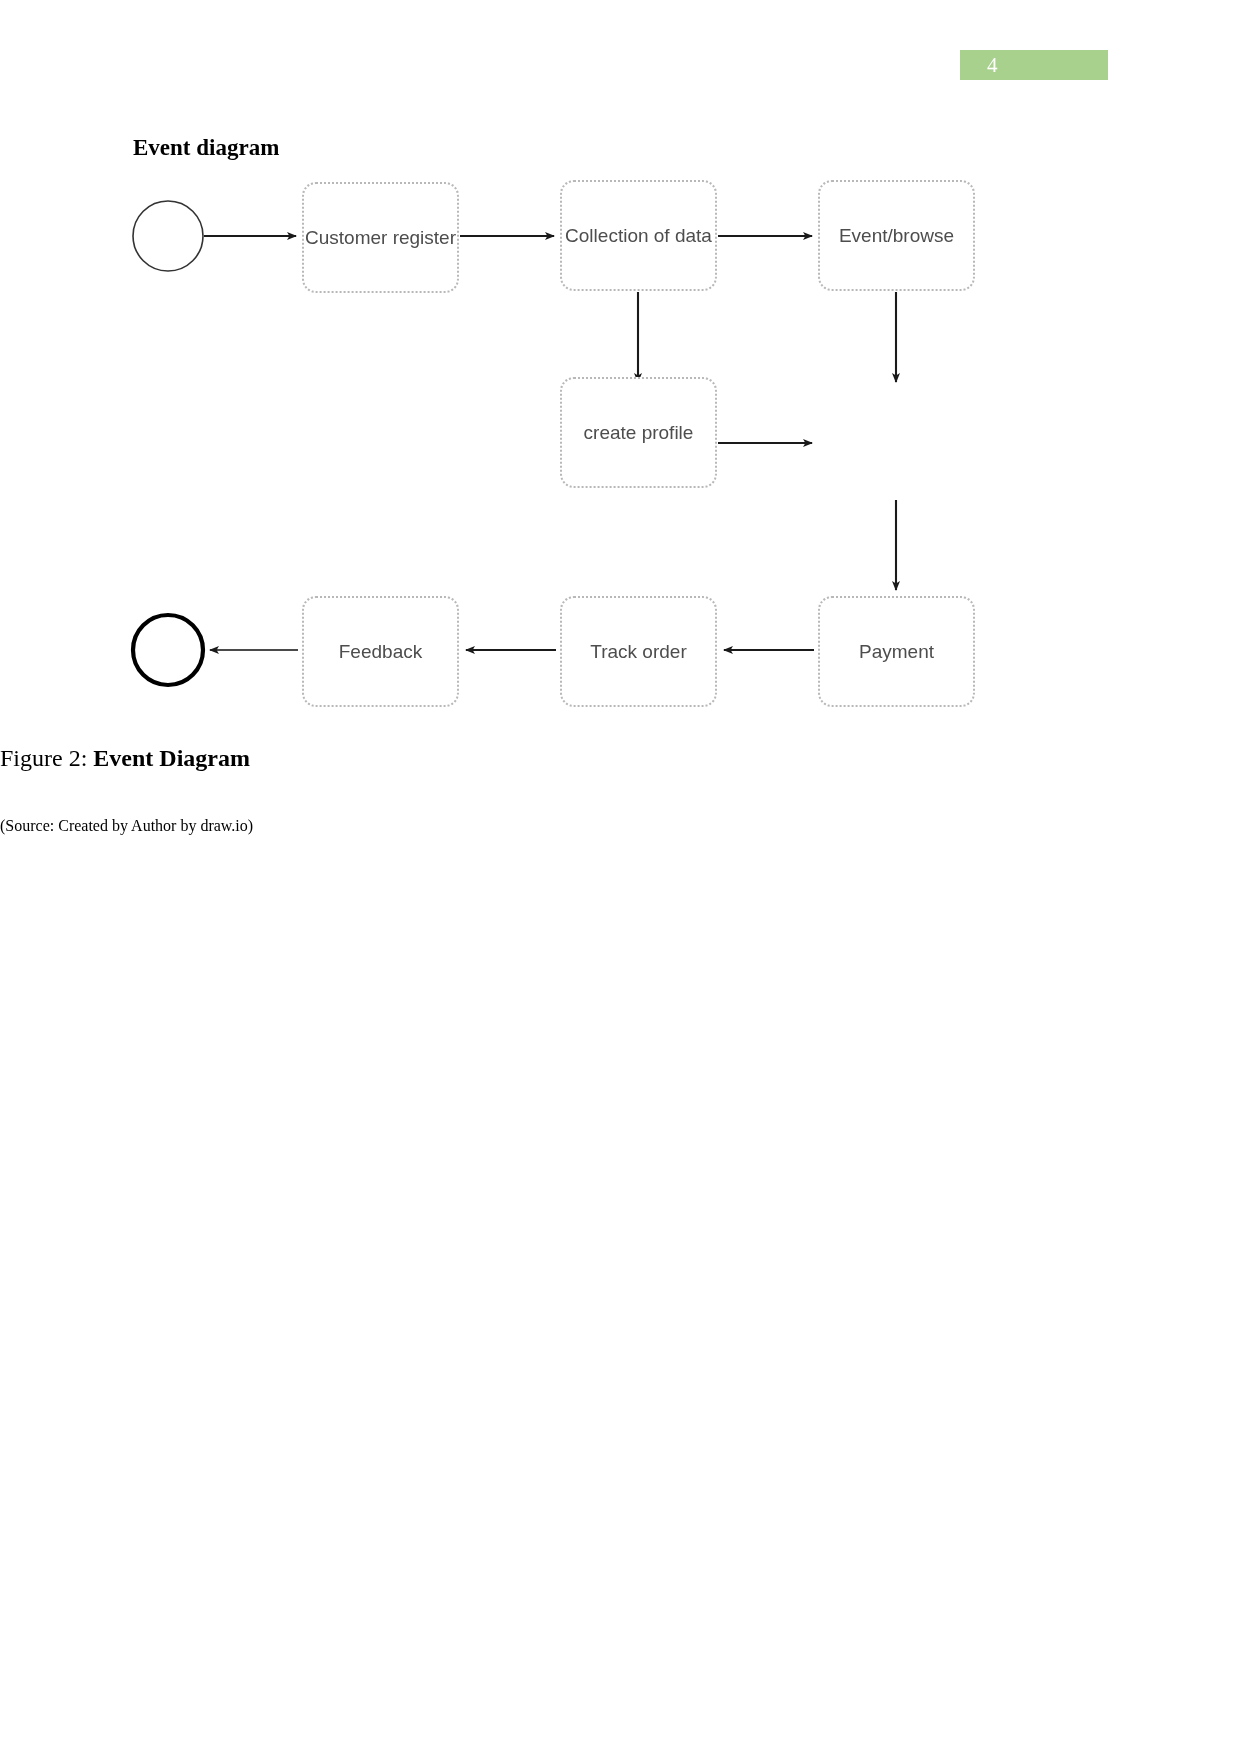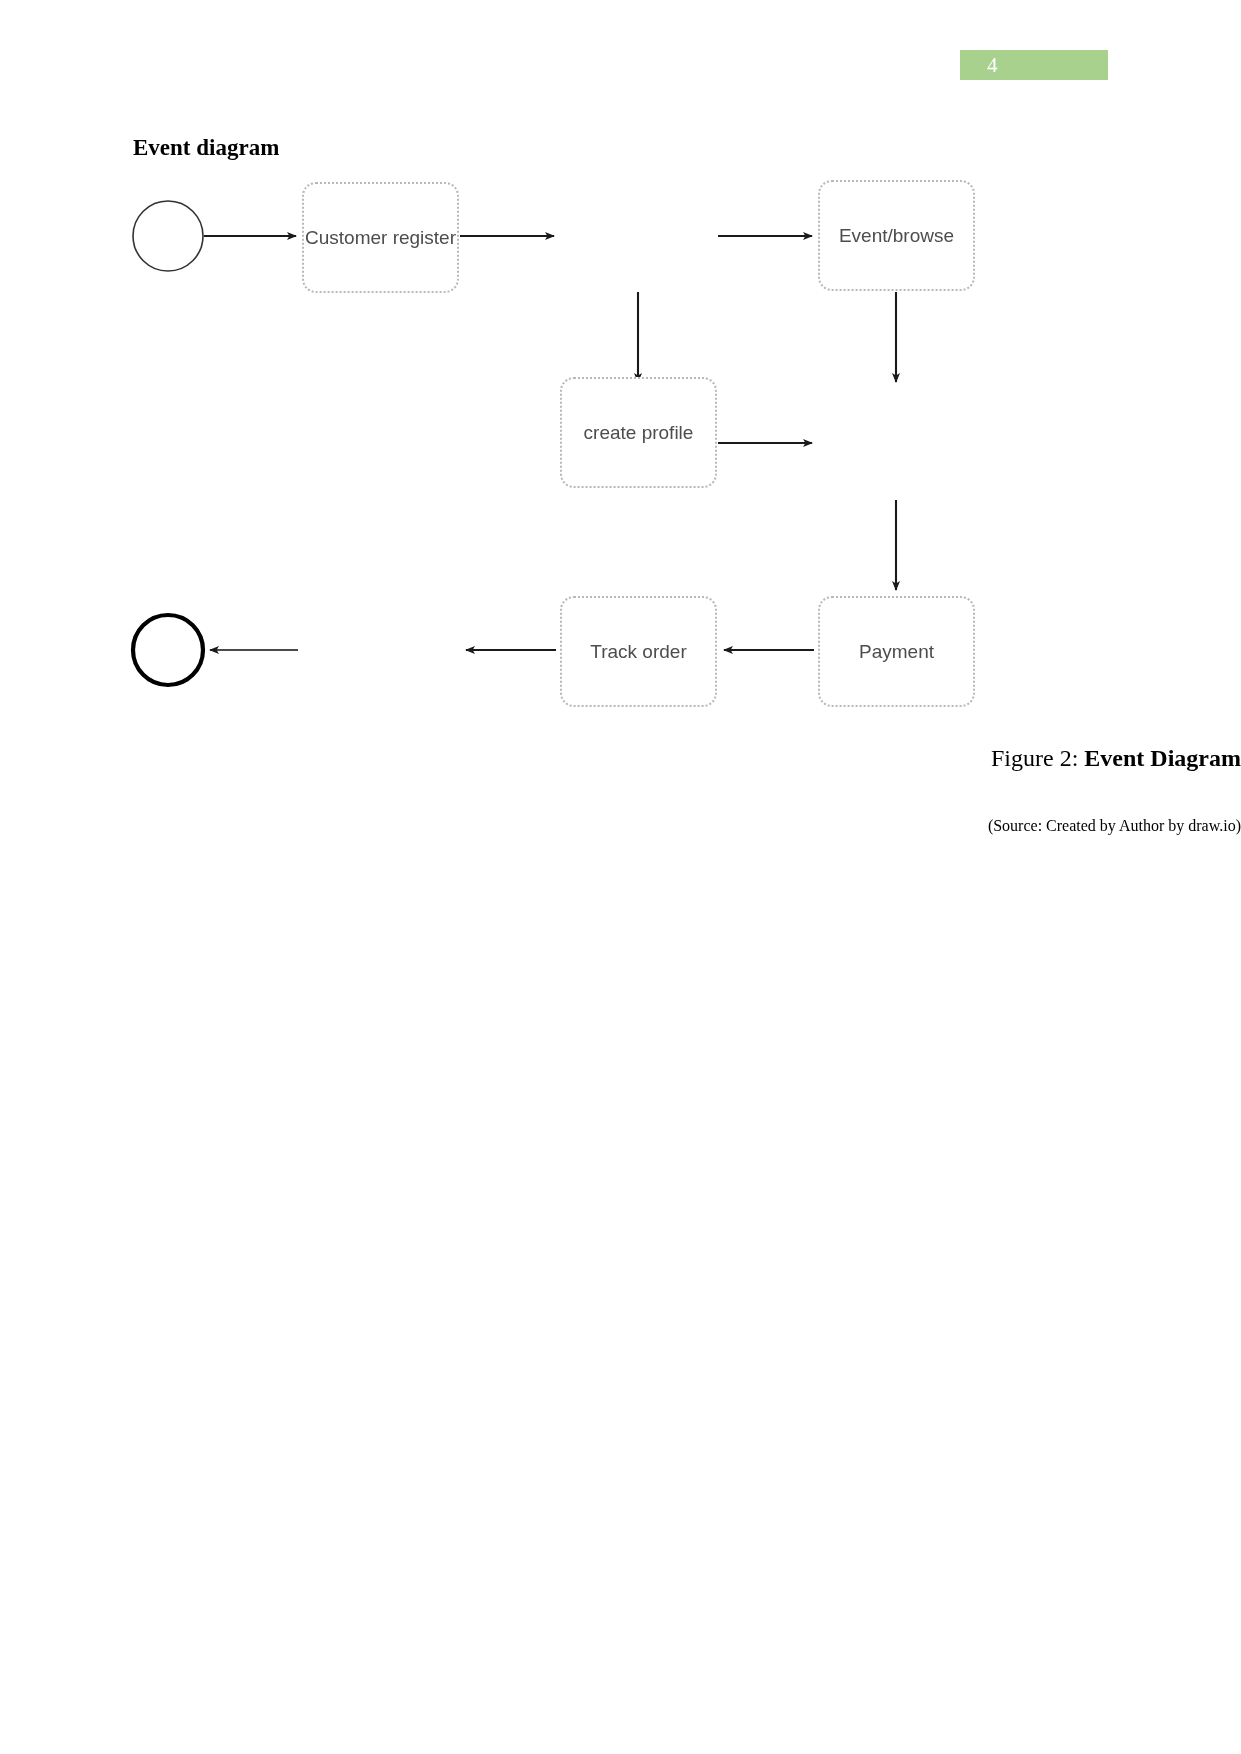--- a/index.html
+++ b/index.html
@@ -91,21 +91,21 @@
     color: #4d4d4d;
     line-height: 19px;
     text-align: center;
     white-space: nowrap;
   }
 
   
   .caption {
     position: absolute;
     width: 1241px;
-    text-align: right;
+    text-align: left;
     font-size: 24px;
     line-height: 32px;
   }
   .caption-figure { top: 742px; }
   .caption-figure .cap-bold { font-weight: bold; }
   .caption-source { top: 810px; font-size: 16px; }
 </style>
 </head>
 <body>
 
@@ -151,30 +151,36 @@
       <line x1="556" y1="650" x2="466" y2="650" marker-end="url(#ah)"></line>
 
       <line stroke="#4a4a4a" x1="298" y1="650" x2="210" y2="650" marker-end="url(#ah)"></line>
     </g>
   </svg>
 
   <div class="node-box" style="left:302px; top:182px; width:157px; height:111px;">
     <span class="node-label">Customer register</span>
   </div>
 
+  <div class="node-box" style="left:560px; top:180px; width:157px; height:111px;">
+    <span class="node-label">Collection of data</span>
+  </div>
 
   <div class="node-box" style="left:818px; top:180px; width:157px; height:111px;">
     <span class="node-label">Event/browse</span>
   </div>
 
   <div class="node-box" style="left:560px; top:377px; width:157px; height:111px;">
     <span class="node-label">create profile</span>
   </div>
 
 
+  <div class="node-box" style="left:302px; top:596px; width:157px; height:111px;">
+    <span class="node-label">Feedback</span>
+  </div>
 
   <div class="node-box" style="left:560px; top:596px; width:157px; height:111px;">
     <span class="node-label">Track order</span>
   </div>
 
   <div class="node-box" style="left:818px; top:596px; width:157px; height:111px;">
     <span class="node-label">Payment</span>
   </div>
 
 </div>

